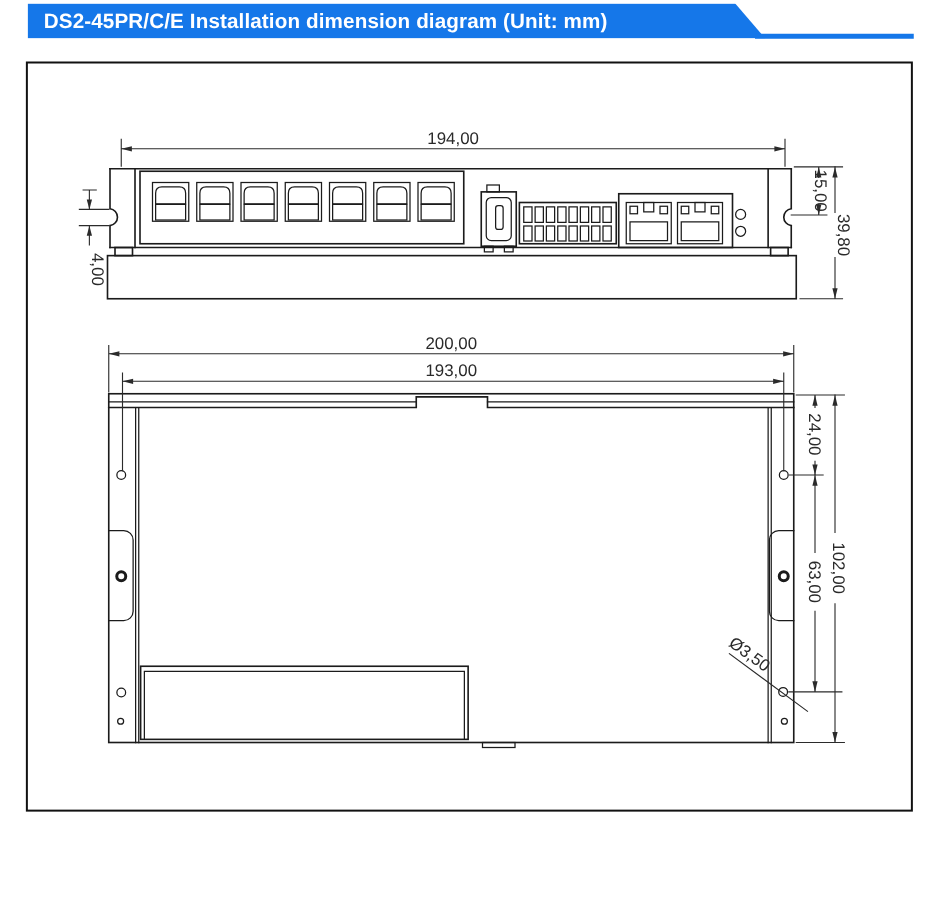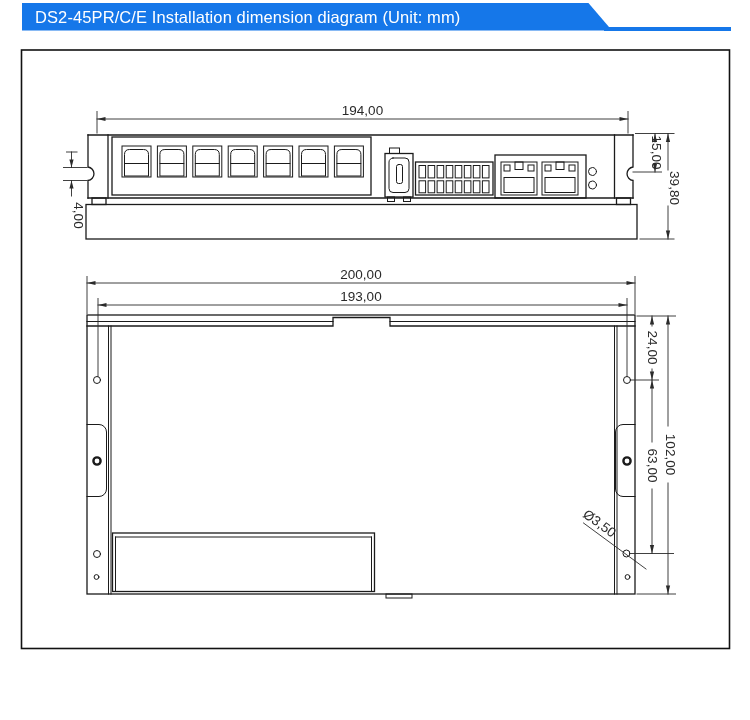--- a/index.html
+++ b/index.html
@@ -2,21 +2,21 @@
 <html><head>
 <meta charset="utf-8">
 <style>
   html,body{margin:0;padding:0;background:#ffffff;}
   body{width:750px;height:720px;position:relative;overflow:hidden;
        font-family:"Liberation Sans", sans-serif;}
   .banner{position:absolute;left:22px;top:2.5px;width:590px;height:28px;
           background:#1577e9;
           clip-path:polygon(0 0,566px 0,590px 100%,0 100%);}
   .banner span{display:block;line-height:28px;padding-left:13px;
-          color:#ffffff;font-size:16.5px;font-weight:400;letter-spacing:.1px;
+          color:#ffffff;font-size:16.5px;font-weight:700;letter-spacing:.1px;
           white-space:nowrap;}
   .banner-tail{position:absolute;left:604px;top:26.5px;width:127px;height:4.5px;
           background:#1577e9;}
   svg{position:absolute;left:0;top:0;}
   .frame{fill:none;stroke:#111111;stroke-width:1.6;}
   .obj{fill:none;stroke:#1b1b1b;stroke-width:1.3;stroke-linecap:square;}
   .obj2{fill:none;stroke:#1b1b1b;stroke-width:1;stroke-linecap:square;}
   .dim{fill:none;stroke:#2b2b2b;stroke-width:0.9;stroke-linecap:square;}
   .arr{fill:#2b2b2b;stroke:none;}
   .dtx{fill:#2a2a2a;font-size:13.5px;font-family:"Liberation Sans",sans-serif;}

